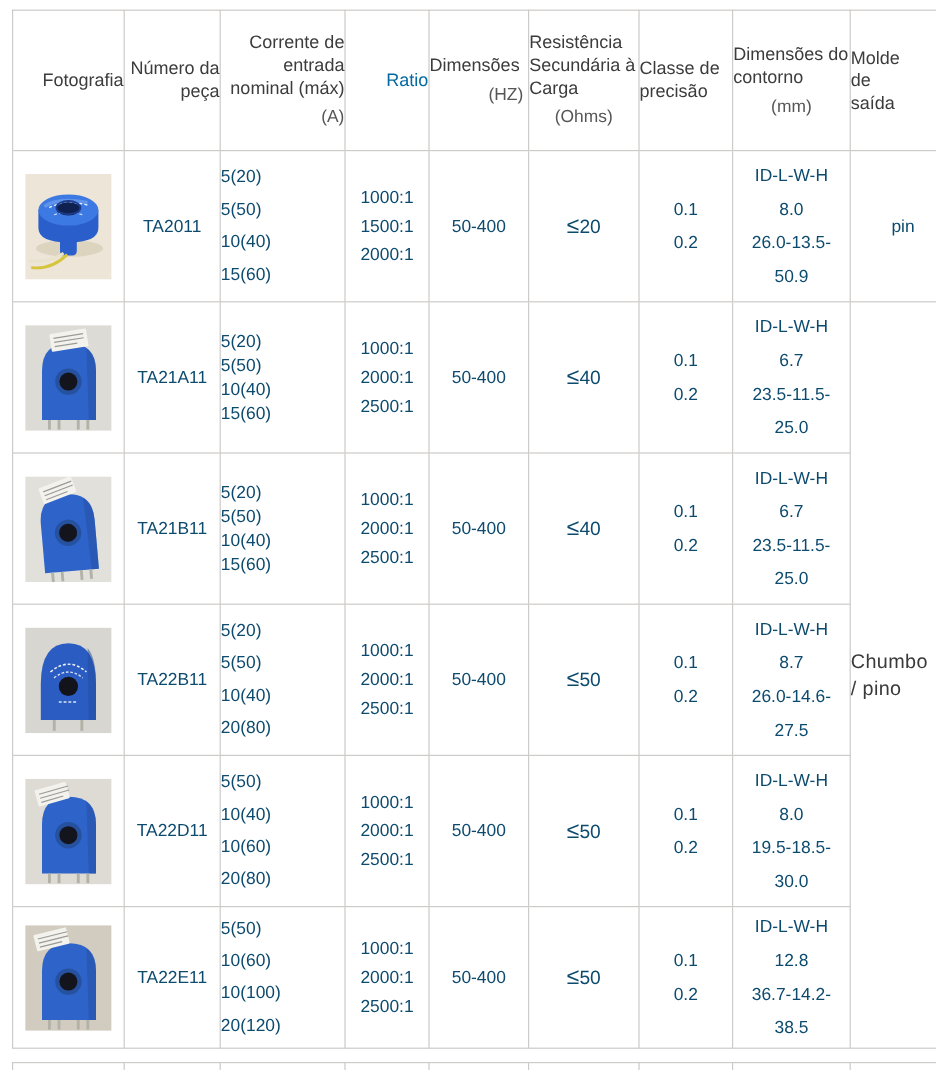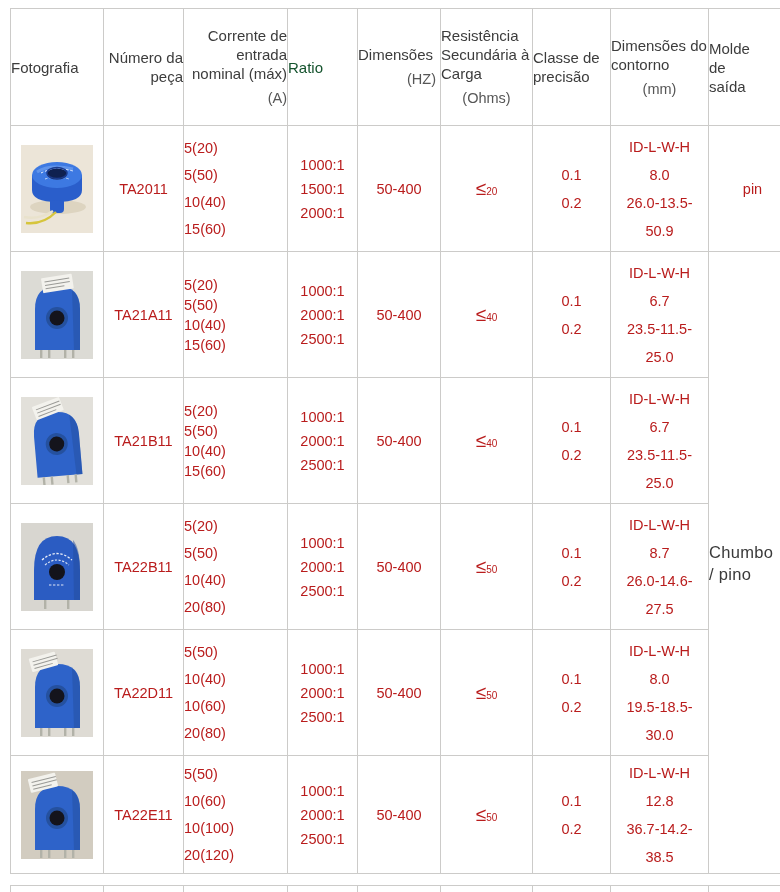--- a/index.html
+++ b/index.html
@@ -14,40 +14,40 @@
   }
   table.spec-table td, table.spec-table th{
     border:1px solid #cccbc9;vertical-align:middle;overflow:visible;
     padding:0;
   }
   thead tr{height:117px;}
   tbody tr{height:126px;}
   tbody tr:last-child{height:118px;}
   th{
     font-weight:normal;color:#3c3c3c;font-size:15px;line-height:19px;
-    text-align:left;
+    text-align:right;
   }
   th.th-part,th.th-current{text-align:right;padding-left:10px;}
   th.th-class{text-align:left;padding-left:7px;}
   th.th-dim{text-align:left;padding-left:7px;margin-top:24px;}
   th.th-res{text-align:left;padding-left:3px;}
   th.th-freq{text-align:left;padding-left:2px;}
   th.th-mold{text-align:left;padding-left:4px;}
-  th.th-ratio{color:#14532d;margin-top:16px;}
+  th.th-ratio{color:#0369a1;margin-top:16px;}
   .h-unit{color:#565656;font-size:14.5px;margin-top:6px;}
   th.th-res .h-unit, th.th-dim .h-unit{text-align:center;}
   th.th-freq .h-unit{padding-left:8px;margin-left:41px;}
   th.th-current .h-unit{padding-left:2px;}
-  td{color:#b91c1c;font-size:14.5px;text-align:center;}
+  td{color:#0c4a6e;font-size:14.5px;text-align:center;}
   td.col-current{text-align:left;padding-left:11px;}
   .lh27 > div{line-height:27px;}
   .lh20 > div{line-height:20px;}
   .lh24 > div{line-height:24px;}
   .lh28 > div{line-height:28px;}
-  .res-val{font-size:10px;}
+  .res-val{font-size:16px;}
   .res-val::first-letter{font-size:19px;}
   td.mold-merged{
     text-align:left;padding-left:3px;color:#3a3a3a;
     font-size:16.5px;letter-spacing:0.3px;line-height:22px;
     white-space:nowrap;
   }
   .photo{width:72px;height:88px;display:inline-block;vertical-align:middle;}
   .photo svg{display:block;}
   table.stub{margin-top:11px;}
   table.stub tr{height:40px;}

